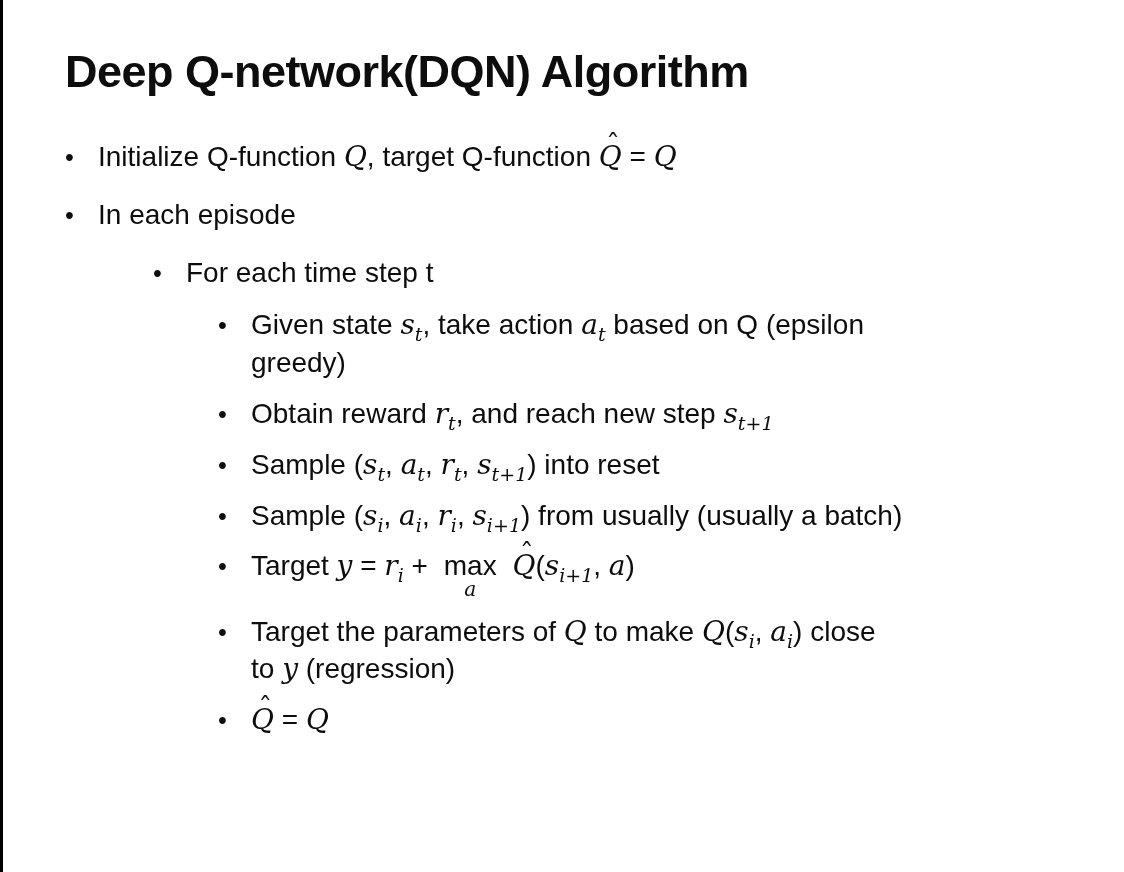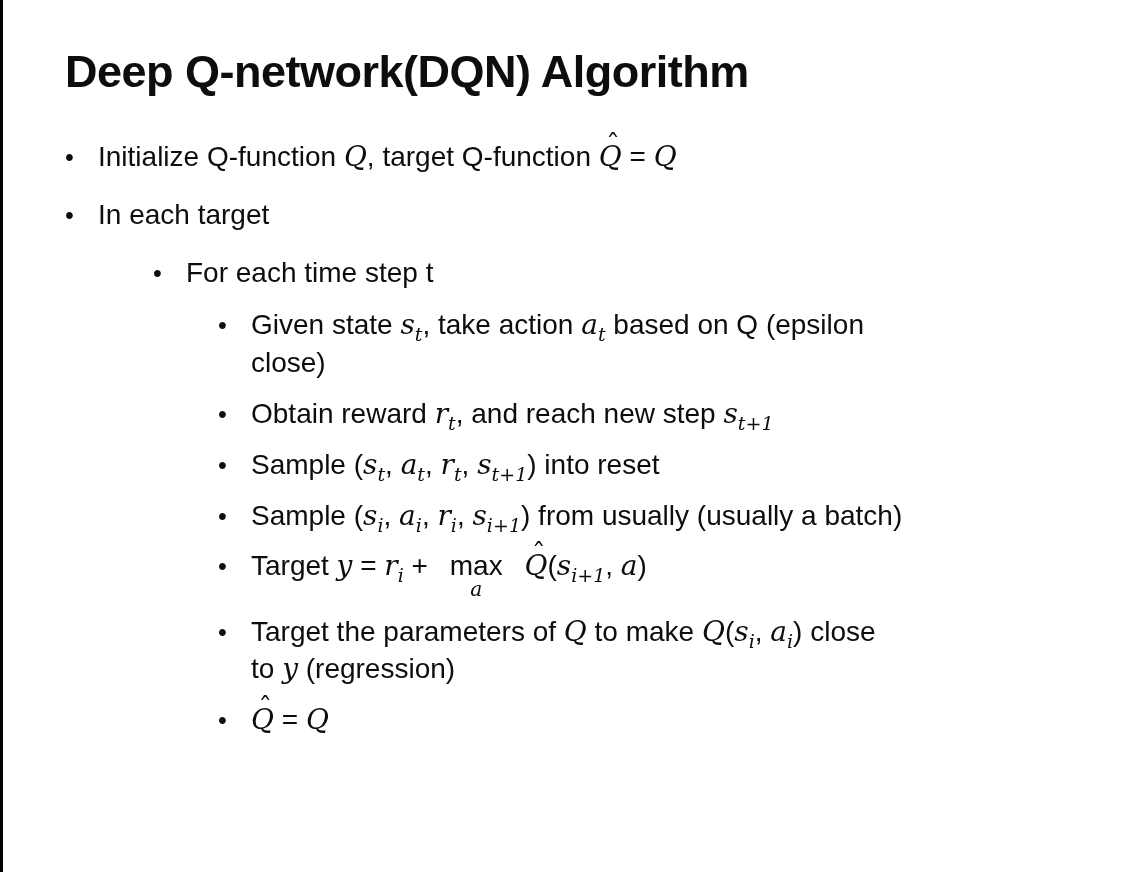--- a/index.html
+++ b/index.html
@@ -55,46 +55,46 @@
     left: 0.26em;
     font-style: normal;
     font-size: 1em;
     letter-spacing: 0;
   }
   .munder {
     display: inline-flex;
     flex-direction: column;
     align-items: center;
     line-height: 1;
-    margin: 0 14px;
+    margin: 0 8px;
   }
   .mu-base { font-family: "Liberation Sans", sans-serif; font-style: normal; }
   .mu-under { font-size: 0.72em; margin-top: -0.05em; }
 </style>
 </head>
 <body>
 
 <div class="slide">
   <div class="title">Deep Q-network(DQN) Algorithm</div>
   <div class="bullets">
       <div class="bullet level-1">
         <span class="marker">•</span>
         <span class="content"><span>Initialize Q-function </span><span class="math">Q</span><span>, target Q-function </span><span class="math mhat"><span class="hat">ˆ</span>Q</span><span> = </span><span class="math">Q</span></span>
       </div>
       <div class="bullet level-1">
         <span class="marker">•</span>
-        <span class="content"><span>In each target</span></span>
+        <span class="content"><span>In each episode</span></span>
       </div>
       <div class="bullet level-2">
         <span class="marker">•</span>
         <span class="content"><span>For each time step t</span></span>
       </div>
       <div class="bullet level-3">
         <span class="marker">•</span>
-        <span class="content"><span>Given state </span><span class="math">s<sub>t</sub></span><span>, take action </span><span class="math">a<sub>t</sub></span><span> based on Q (epsilon</span><br><span>close)</span></span>
+        <span class="content"><span>Given state </span><span class="math">s<sub>t</sub></span><span>, take action </span><span class="math">a<sub>t</sub></span><span> based on Q (epsilon</span><br><span>greedy)</span></span>
       </div>
       <div class="bullet level-3">
         <span class="marker">•</span>
         <span class="content"><span>Obtain reward </span><span class="math">r<sub>t</sub></span><span>, and reach new step </span><span class="math">s<sub>t+1</sub></span></span>
       </div>
       <div class="bullet level-3">
         <span class="marker">•</span>
         <span class="content"><span>Sample (</span><span class="math">s<sub>t</sub></span><span>, </span><span class="math">a<sub>t</sub></span><span>, </span><span class="math">r<sub>t</sub></span><span>, </span><span class="math">s<sub>t+1</sub></span><span>) into reset</span></span>
       </div>
       <div class="bullet level-3">

